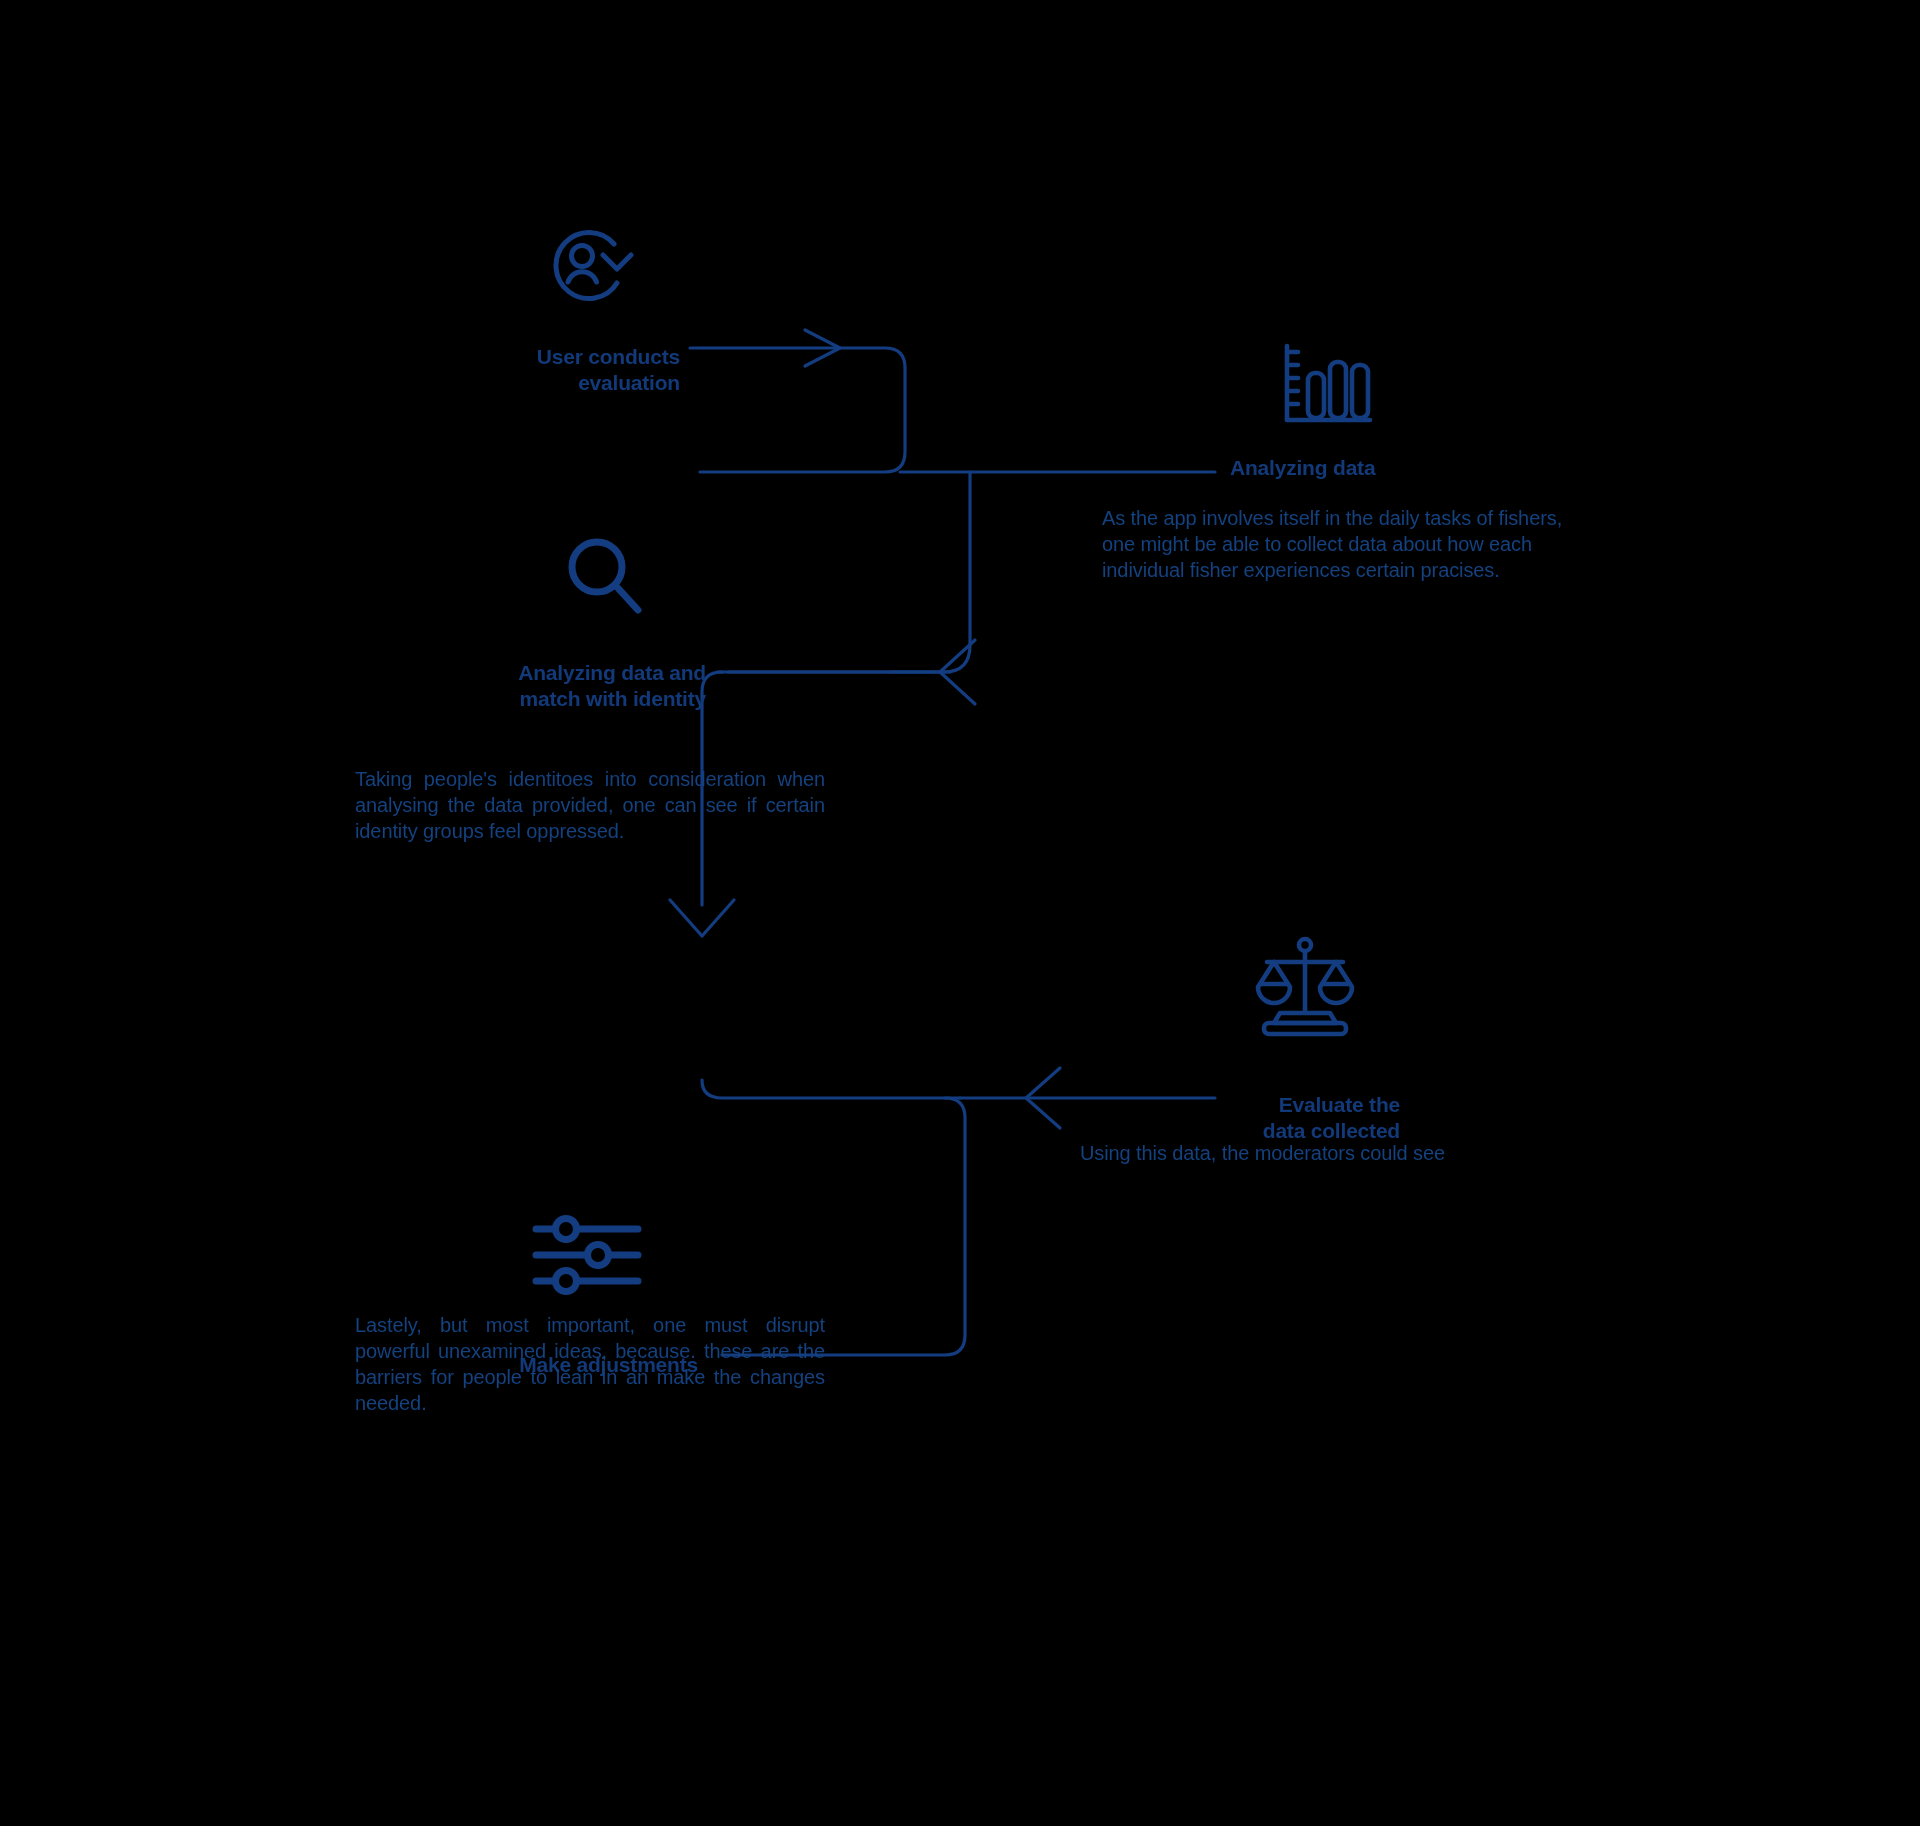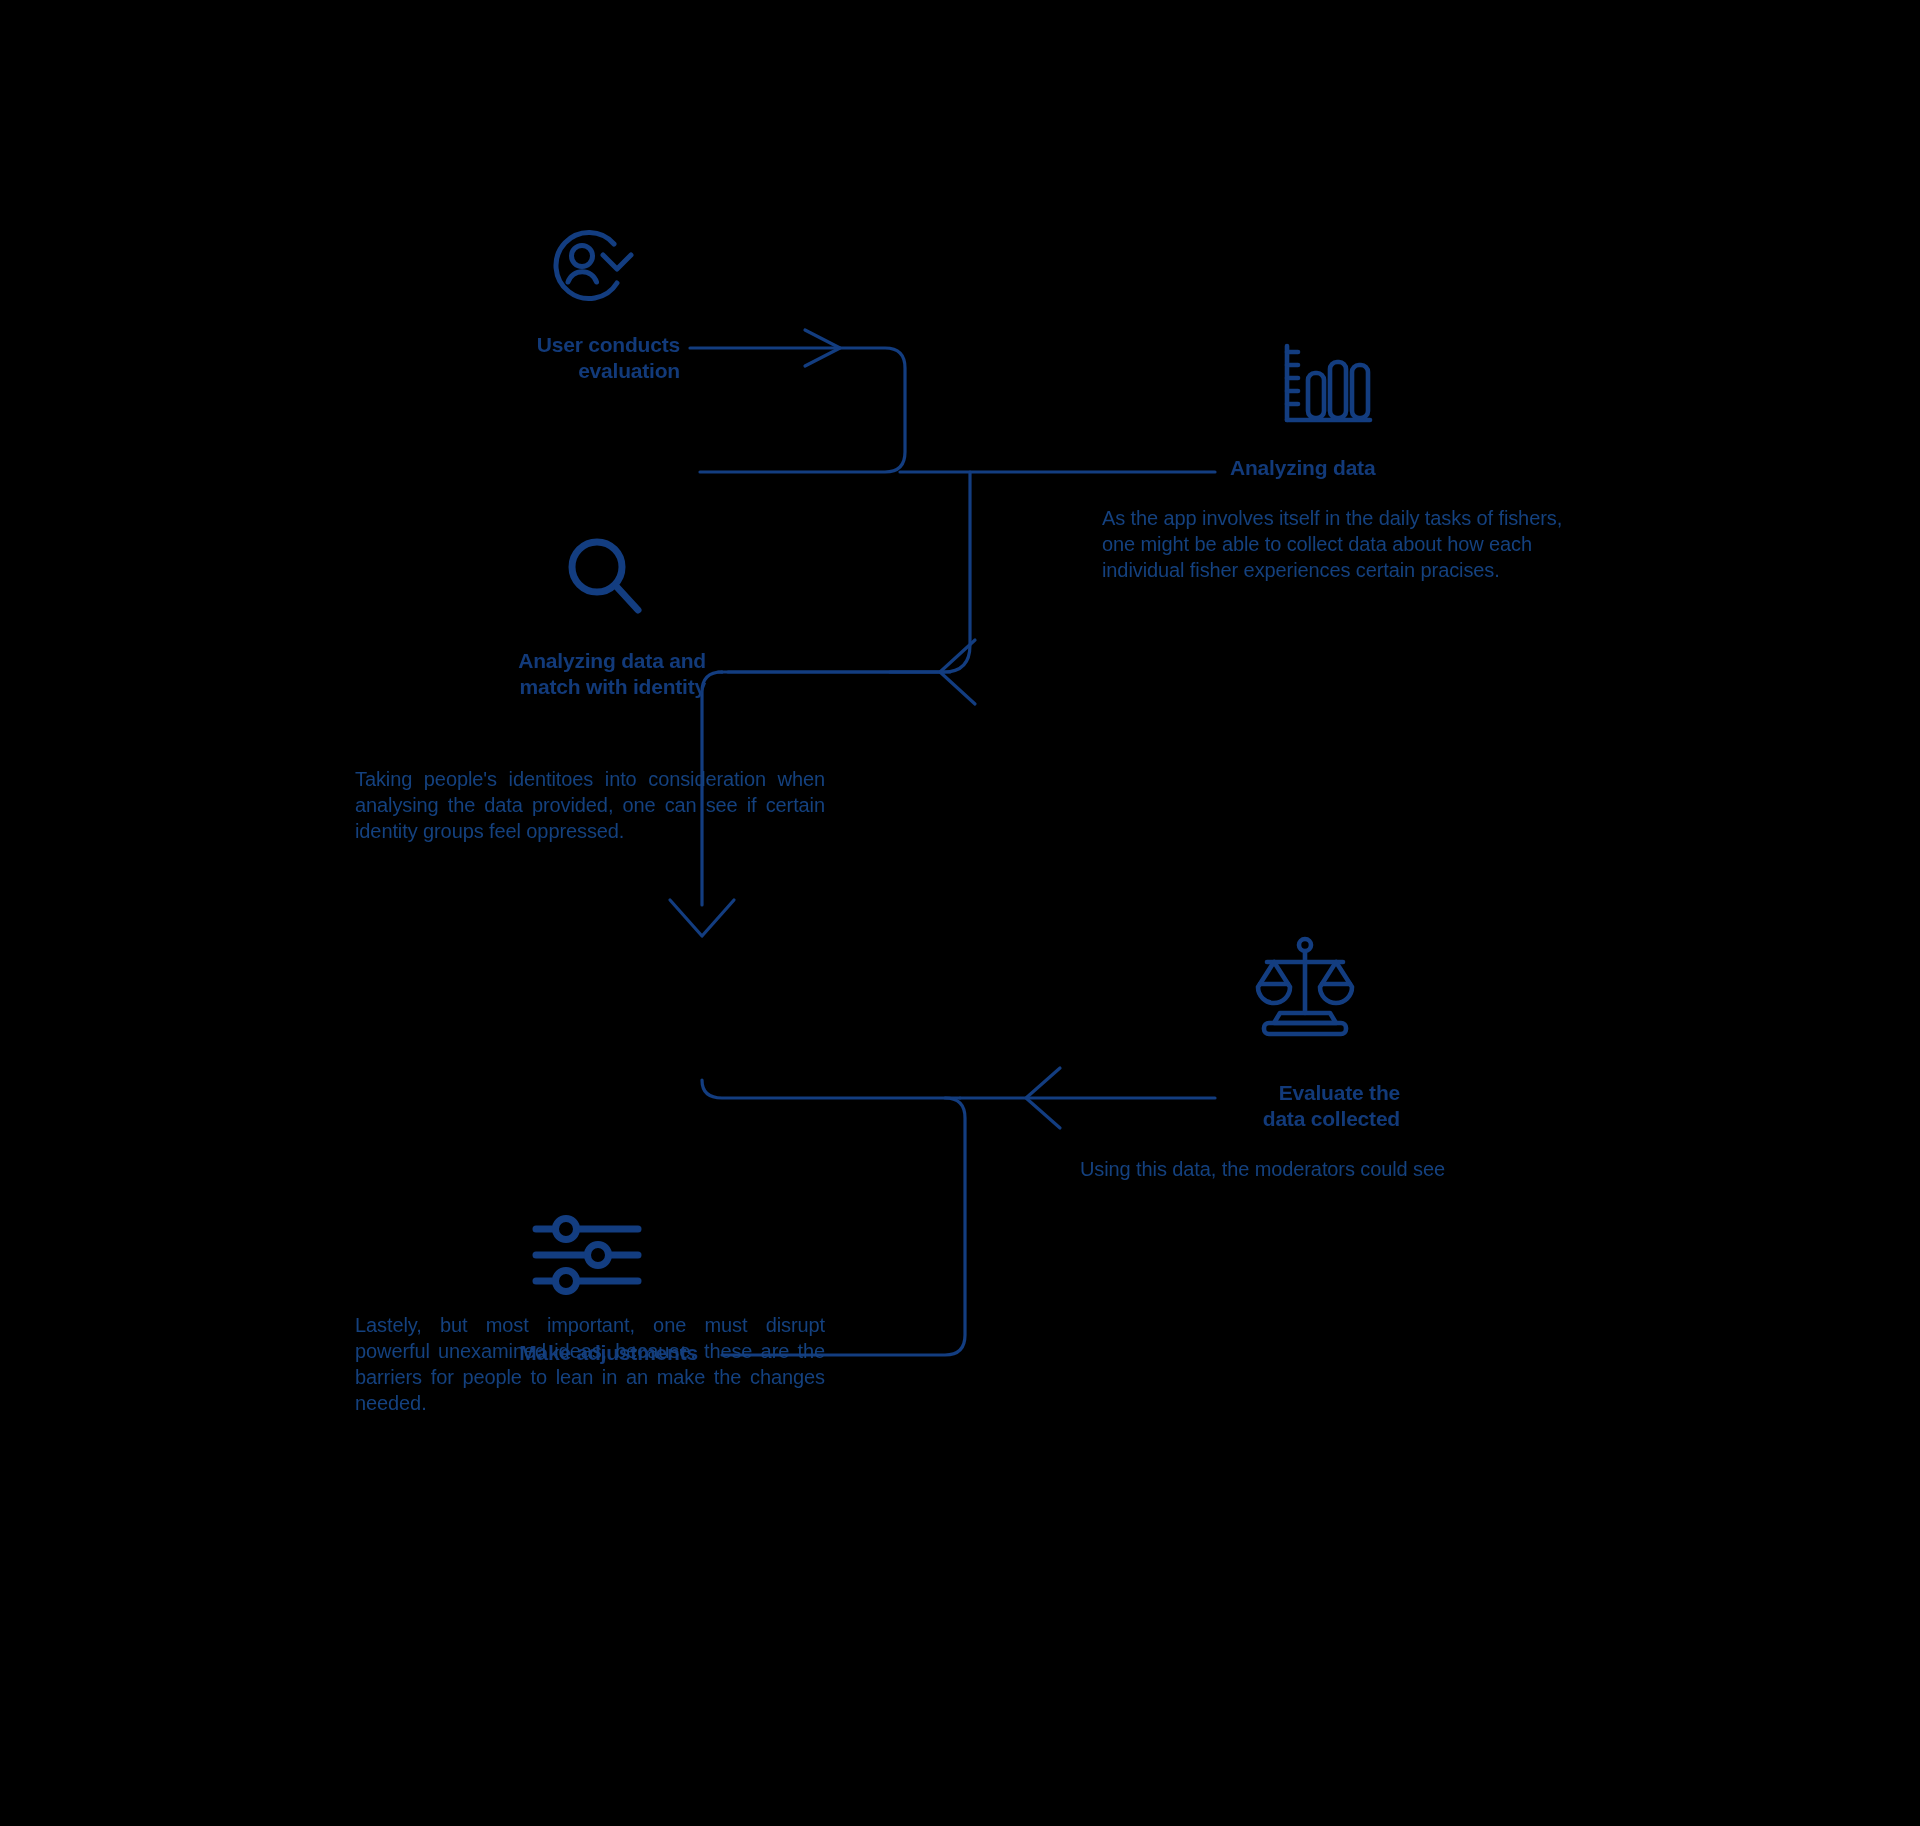--- a/index.html
+++ b/index.html
@@ -39,21 +39,21 @@
   }
   .node-body {
     position: absolute;
     color: #14417f;
     font-size: 20px;
     line-height: 1.30;
     text-align: justify;
     text-align-last: left;
     letter-spacing: -0.1px;
   }
-  .align-right { text-align: right; }
+  .align-right { text-align: right; margin-top: 12px; }
   .align-left  { text-align: left; }
 
   
   #node-user .icon-box   { left: 538px;  top: 222px; }
   #node-user .node-label { left: 330px;  top: 332px; width: 350px; }
 
   #node-collect .icon-box   { left: 1270px; top: 340px; }
   #node-collect .node-label { left: 1230px; top: 455px; width: 360px; }
   #node-collect .node-body  { left: 1102px; top: 505px; width: 478px; }
 
@@ -167,21 +167,21 @@
           <path d="M 86 27 L 70 52 a 16 16 0 0 0 32 0 Z"></path>
           <line x1="72" y1="49" x2="100" y2="49"></line>
 
           <path d="M 30 78 h 50 l 6 10 H 24 Z"></path>
           <rect x="14" y="88" width="82" height="11" rx="5"></rect>
         </g>
       </svg>
     </div>
     <div class="node-label align-right">Evaluate the
 data collected</div>
-    <div class="node-body align-left" style="text-align:left; text-align-last:left;margin-top:16px;">Using this data, the moderators could see</div>
+    <div class="node-body align-left" style="text-align:left; text-align-last:left;">Using this data, the moderators could see</div>
   </div>
 
   <div class="node" id="node-adjust">
     <div class="icon-box">
       <svg width="115" height="80" viewBox="0 0 115 80" xmlns="http://www.w3.org/2000/svg">
         <g fill="none" stroke="#133d80" stroke-width="7" stroke-linecap="round">
           <line x1="6" y1="14" x2="108" y2="14"></line>
           <line x1="6" y1="40" x2="108" y2="40"></line>
           <line x1="6" y1="66" x2="108" y2="66"></line>
         </g>

